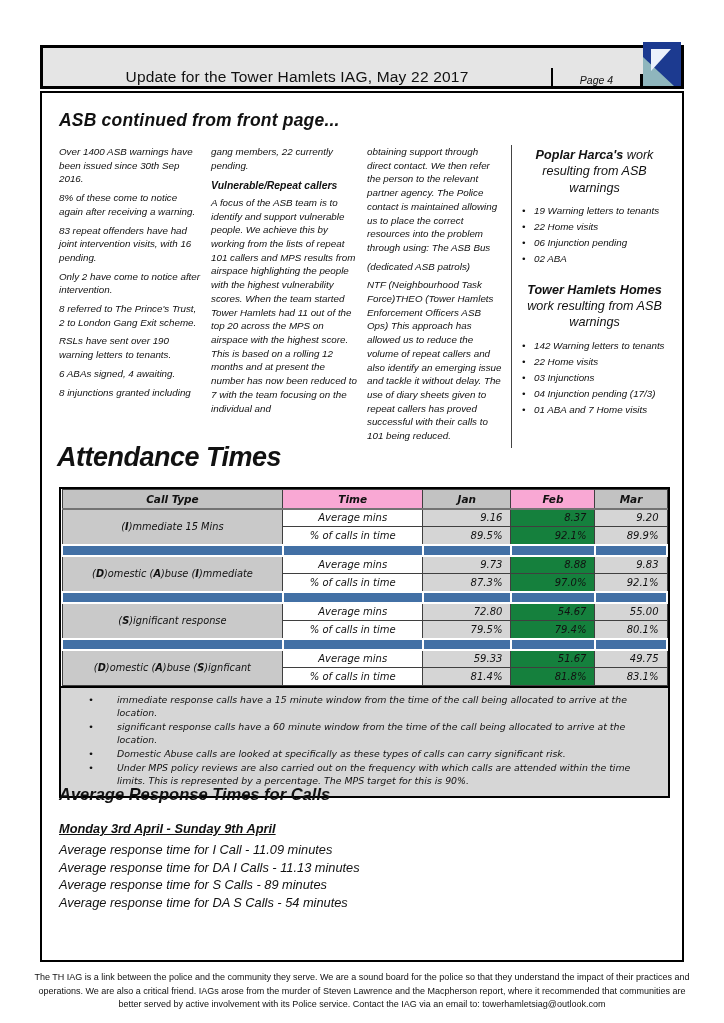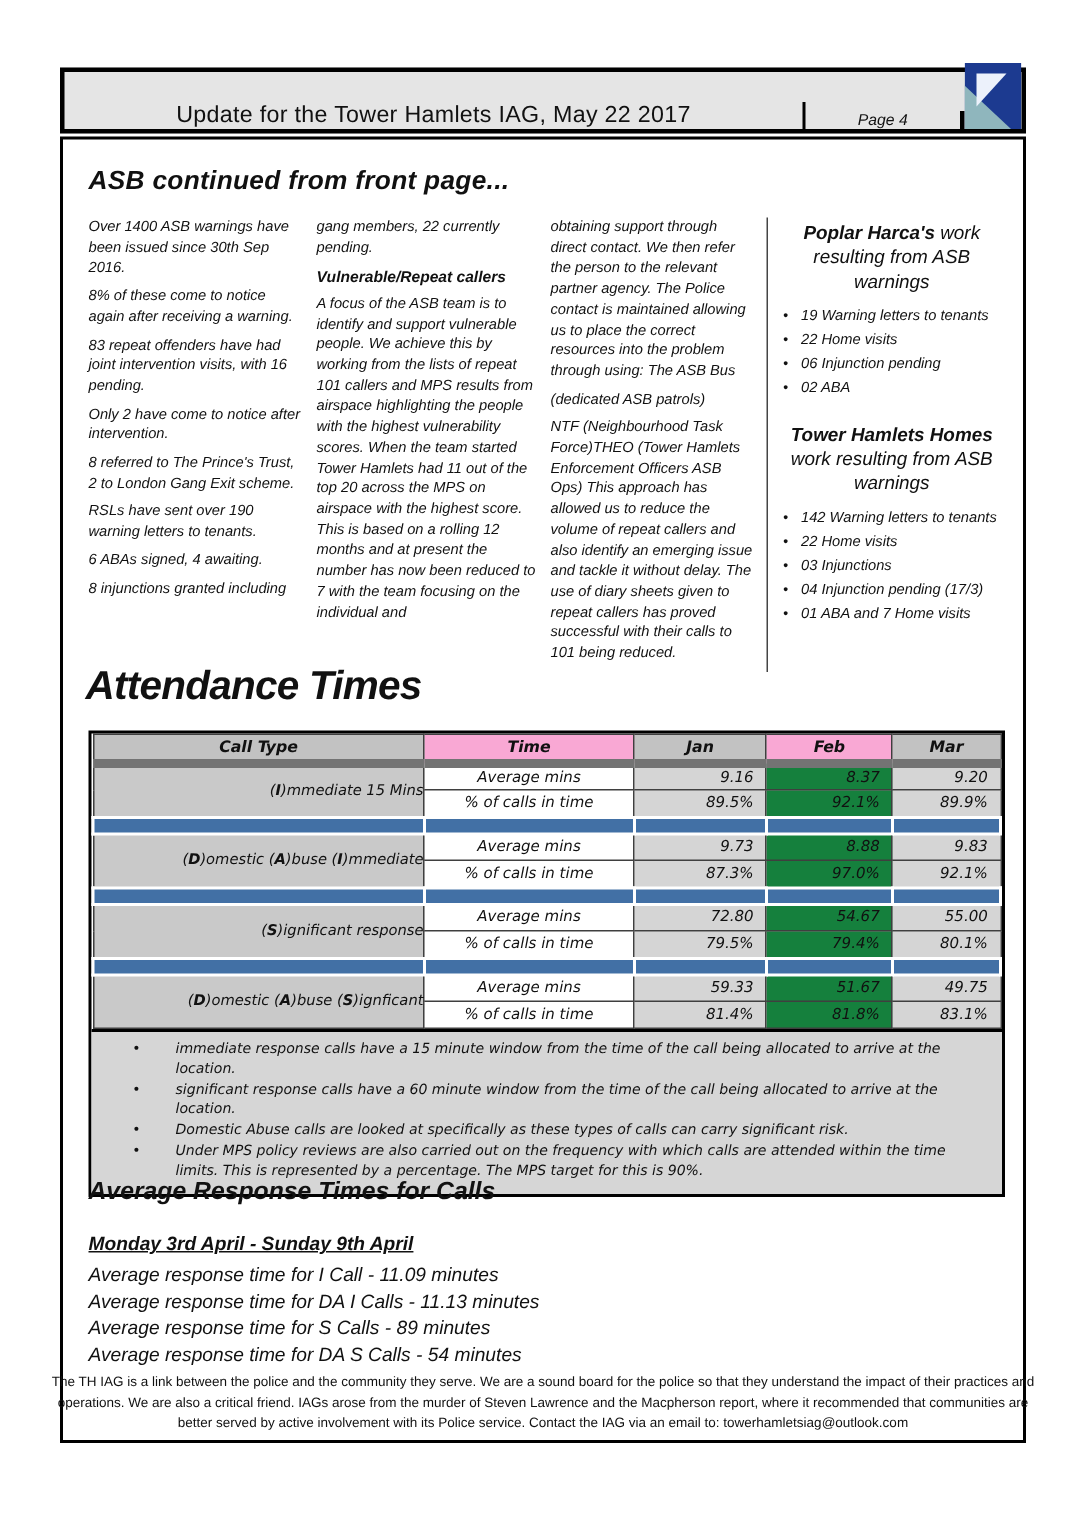--- a/index.html
+++ b/index.html
@@ -12,21 +12,21 @@
   
   .header-box {
     position:absolute; left:40px; top:45px; width:644px; height:44px;
     border:3px solid #000; display:flex; align-items:flex-end; background:#e5e5e5;
   }
   .header-title {
     flex:1; display:flex; align-items:center; justify-content:center;
     font-size:15.5px; letter-spacing:.2px; border-right:2px solid #000;
   }
   .header-page {
-    width:106px; display:flex; align-items:center; justify-content:center;
+    width:90px; display:flex; align-items:center; justify-content:center;
     font-style:italic; font-size:10.5px; border-right:3px solid #000;
   }
   .header-logo { width:38px; position:relative; overflow:hidden; }
   .header-logo svg { display:block; width:100%; height:100%; }
 
   
   .main-box {
     position:absolute; left:40px; top:91px; width:644px; height:871px;
     border:2px solid #000; background:#fff;font-style:italic;
   }
@@ -48,41 +48,41 @@
   .side-list .blt { width:14px; flex:0 0 14px; text-align:left; padding-left:2px; }
 
   
   .att-heading { position:absolute; left:15px; top:349px; margin:0; font-size:27px; font-weight:bold; letter-spacing:-.5px; }
 
   .tbl-wrap { position:absolute; left:17px; top:394px; width:611px; border:2px solid #000; background:#fff; }
   table { width:100%; border-collapse:collapse; table-layout:fixed; font-family:"DejaVu Sans", sans-serif; }
   th, td { border:1px solid #3f3f3f; padding:0; }
   th { height:19px; font-size:10.5px; font-weight:bold; }
   .hg { background:#c2c2c2; } .hw { background:#f9a8d4; }
-  td.ct  { background:#c9c9c9; text-align:right; font-size:9.8px; }
+  td.ct  { background:#c9c9c9; text-align:center; font-size:9.8px; }
   td.lbl { background:#fff; text-align:center; font-size:10px; height:18px; }
   td.val { text-align:right; padding-right:8px; font-size:10px; height:18px; }
   td.g { background:#d5d5d5; } td.w { background:#15803d; }
   tr.blue td { background:#4270a5; border:2px solid #fff; height:11px; }
-  thead th { border-bottom:6px solid #737373;margin-left:32px; }
+  thead th { border-bottom:2px solid #737373;margin-left:32px; }
 
   .notes { border-top:2px solid #000; background:#d6d6d6; padding:5px 10px 7px 4px;
            font-family:"DejaVu Sans", sans-serif; font-size:9.4px; line-height:1.38; }
   .note { display:flex; margin:1px 0; }
   .note .nb { flex:0 0 52px; text-align:center; }
   .note .nt { flex:1; }
 
   
   .resp-heading { position:absolute; left:17px; top:692px; margin:0; font-size:16.5px; font-weight:bold; }
   .week { position:absolute; left:17px; top:728px; font-size:12.8px; font-weight:bold; text-decoration:underline; }
   .resp-lines { position:absolute; left:17px; top:748px; font-size:12.8px; line-height:17.5px; }
 
   
   .footer {
-    position:absolute; left:34px; top:915px; width:656px; text-align:center;
+    position:absolute; left:34px; top:971px; width:656px; text-align:center;
     font-size:9px; line-height:1.5;
   }
 </style>
 </head>
 <body>
 
 <div class="header-box">
   <div class="header-title">Update for the Tower Hamlets IAG, May 22 2017</div>
   <div class="header-page">Page 4</div>
   <div class="header-logo">

